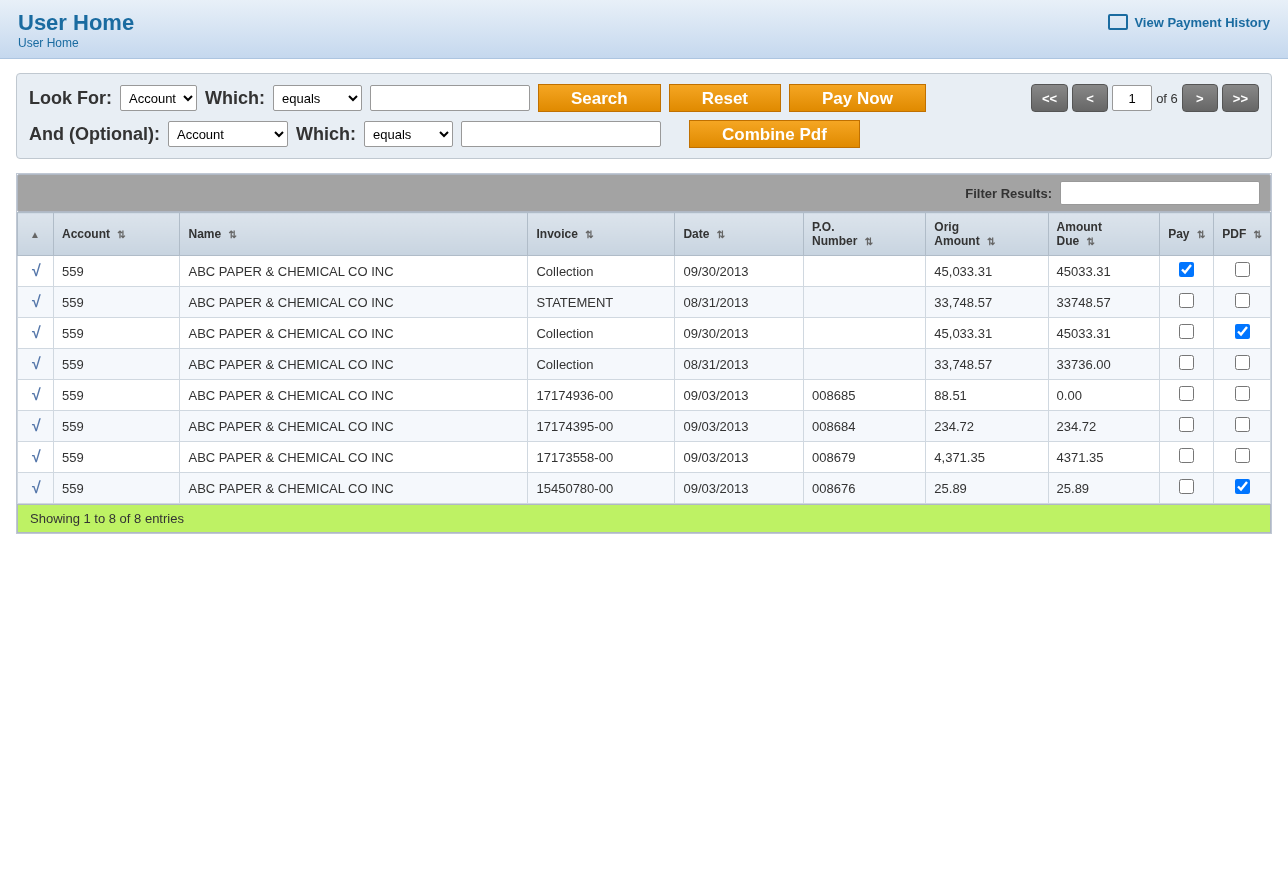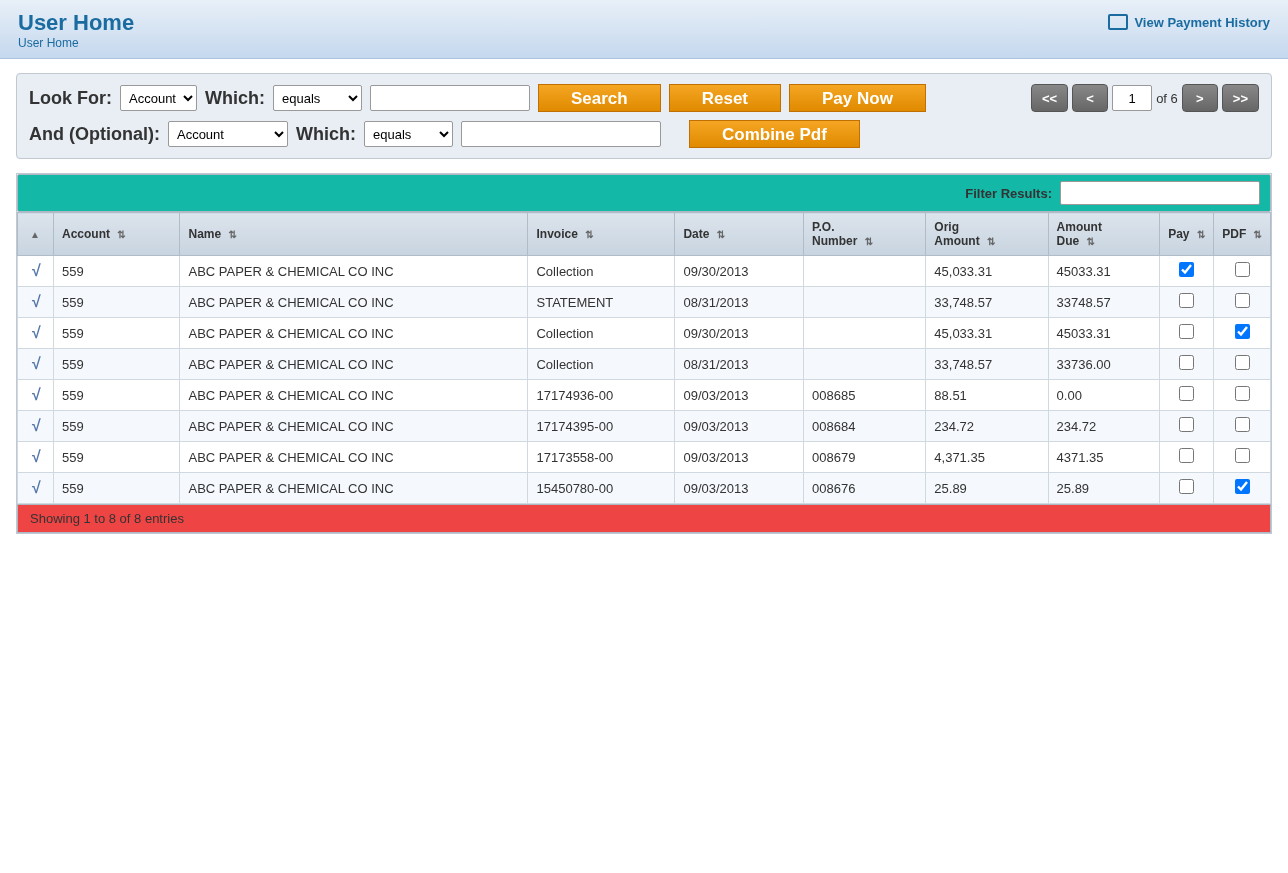--- a/index.html
+++ b/index.html
@@ -27,41 +27,41 @@
 
     .btn-orange { background: linear-gradient(to bottom, #f5a623, #e08a00); color: #fff; border: 1px solid #c07000; border-radius: 0; padding: 4px 32px; font-size: 17px; font-weight: bold; cursor: pointer; height: 28px; }
     .btn-gray { background: linear-gradient(to bottom, #888, #666); color: #fff; border: 1px solid #555; border-radius: 4px; padding: 4px 10px; font-size: 13px; font-weight: bold; cursor: pointer; height: 28px; min-width: 36px; }
     .page-input { height: 26px; border: 1px solid #999; background: #fff; padding: 0 4px; font-size: 13px; text-align: center; width: 40px; border-radius: 2px; }
     .of-text { font-size: 13px; }
 
     
     .pagination-group { display: flex; align-items: center; gap: 4px; margin-left: auto; }
 
     
-    .filter-row { background: #14b8a6; border: 1px solid #b0b8c4; border-radius: 2px; padding: 6px 10px; display: flex; align-items: center; justify-content: flex-end; margin-bottom: 0; gap: 8px; }
+    .filter-row { background: #a3a3a3; border: 1px solid #b0b8c4; border-radius: 2px; padding: 6px 10px; display: flex; align-items: center; justify-content: flex-end; margin-bottom: 0; gap: 8px; }
     .filter-label { font-size: 13px; font-weight: bold; color: #333; }
     .filter-input { height: 24px; border: 1px solid #999; background: #fff; padding: 0 6px; font-size: 13px; border-radius: 2px; width: 200px; }
 
     
     .data-table { width: 100%; border-collapse: collapse; border: 1px solid #c0c8d4; }
     .data-table th { background: linear-gradient(to bottom, #dce4ec, #c8d4e0); padding: 7px 8px; text-align: left; font-size: 12px; font-weight: bold; border: 1px solid #b0bcc8; color: #333; white-space: nowrap; user-select: none; }
     .data-table th .sort-icon { display: inline-block; margin-left: 4px; color: #666; font-size: 10px; }
     .data-table td { padding: 6px 8px; border: 1px solid #d0d8e0; font-size: 13px; vertical-align: middle; }
     .data-table tr:nth-child(even) td { background: #f5f8fc; }
     .data-table tr:nth-child(odd) td { background: #fff; }
 
     
     .icon-cell { text-align: center; width: 36px; }
 
     
     .cb-cell { text-align: center; width: 36px; }
     input[type="checkbox"] { width: 15px; height: 15px; cursor: pointer; }
 
     
-    .status-bar { background: #ef4444; border: 1px solid #b0b8c4; padding: 6px 12px; font-size: 13px; color: #333; margin-top: 0; }
+    .status-bar { background: #bef264; border: 1px solid #b0b8c4; padding: 6px 12px; font-size: 13px; color: #333; margin-top: 0; }
 
     .table-wrapper { border: 1px solid #c0c8d4; }
   </style>
 </head>
 <body>
 
 <div class="header">
   <div class="header-top">
     <div>
       <div class="page-title">User Home</div>

